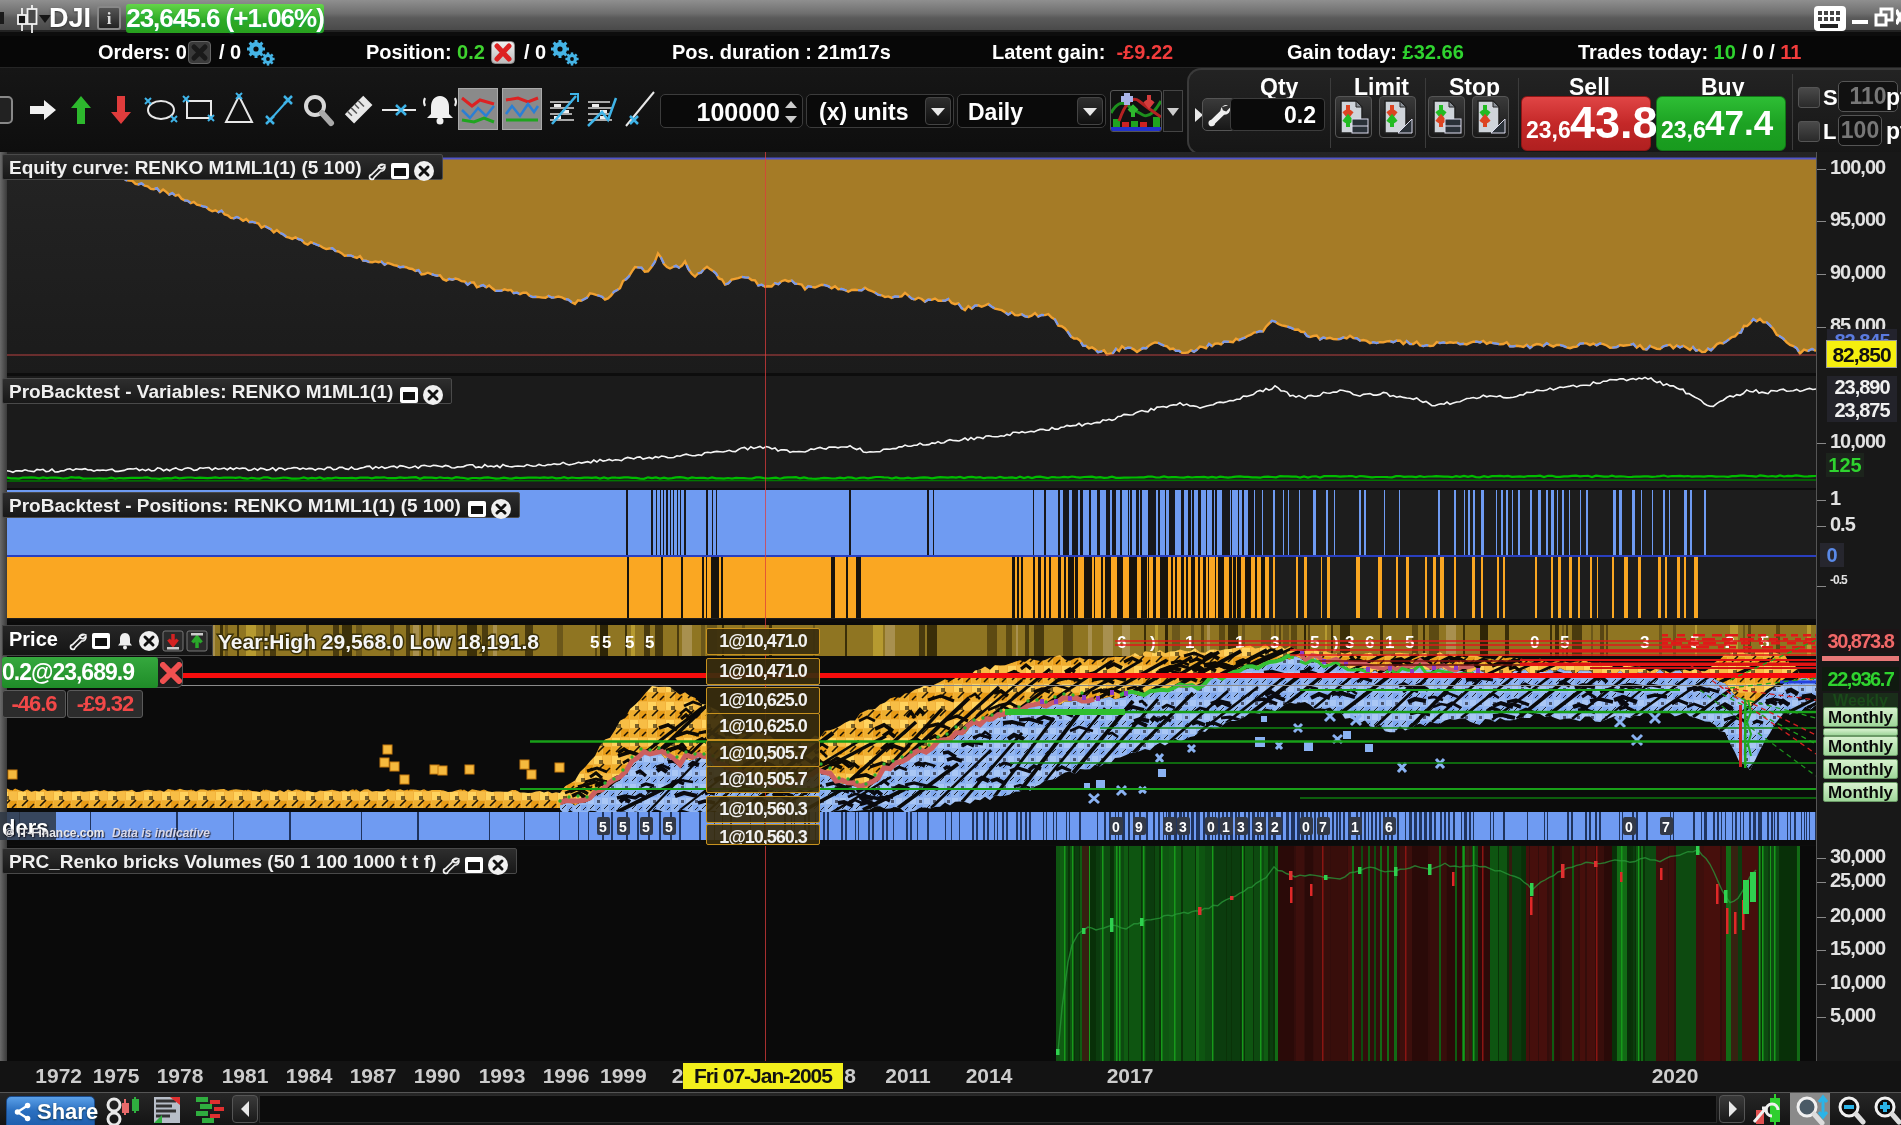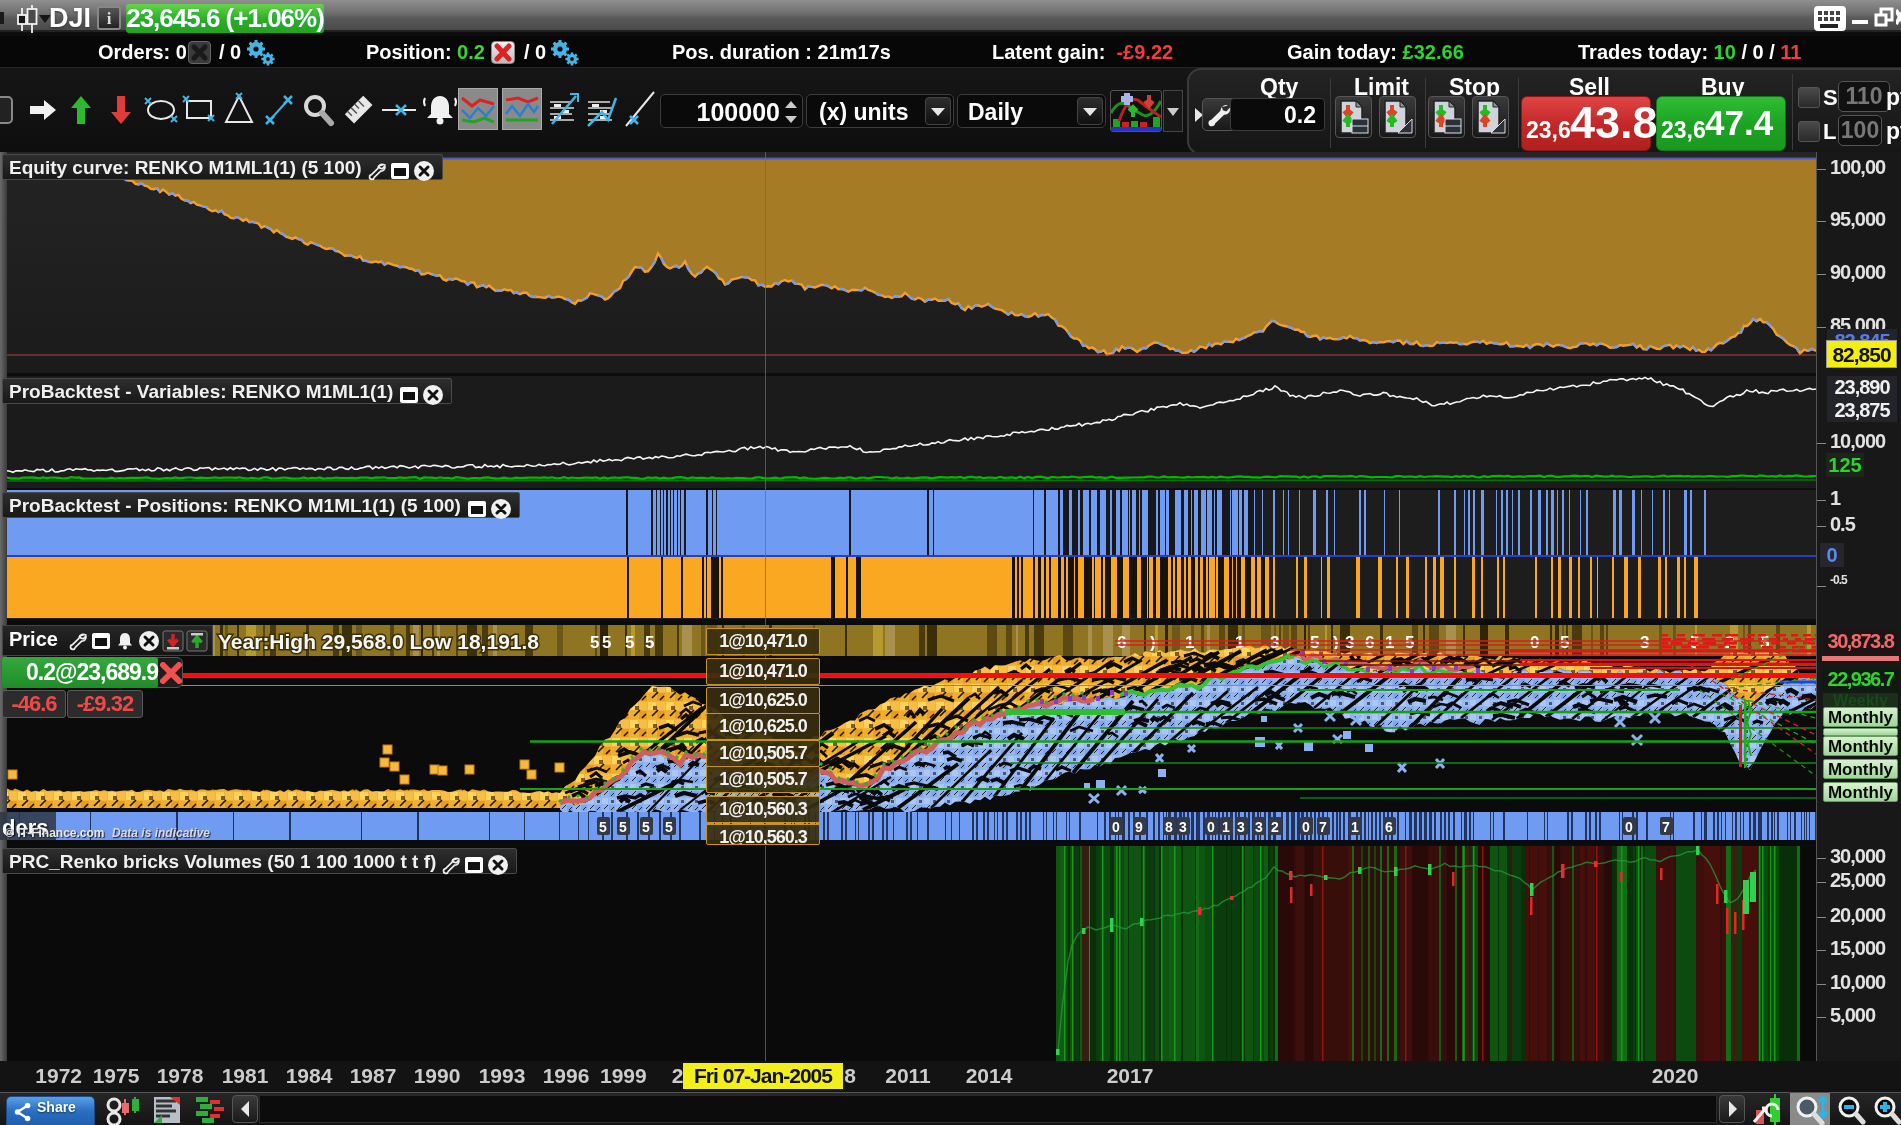--- a/index.html
+++ b/index.html
@@ -336,21 +336,21 @@
 <span class="abs b" style="left:48px;bottom:1px;font-size:45px;color:#fff">43.8</span>
       </div>
 <div class="abs b" style="left:512px;top:4px;font-size:23px;color:#fff">Buy</div>
 <div class="abs" style="left:467px;top:26px;width:130px;height:55px;background:linear-gradient(#2ebe35,#1da323 50%,#189a1e);border-radius:6px;border:1px solid #117716">
 <span class="abs b" style="left:4px;bottom:6px;font-size:23px;color:#fff">23,6</span>
 <span class="abs b" style="left:48px;bottom:7px;font-size:35px;color:#fff">47.4</span>
       </div>
 <div class="abs" style="left:603px;top:4px;width:1px;height:76px;background:#3c3c3c"></div>
 <div class="abs" style="left:609px;top:17px;width:22px;height:21px;background:linear-gradient(#4a4a4a,#2a2a2a);border:1px solid #555;border-radius:3px"></div>
 <div class="abs b" style="left:634px;top:15px;font-size:22px;color:#fff">S</div>
-<div class="abs" style="left:649px;top:11px;width:52px;height:31px;background:#111;border:1px solid #555;border-radius:5px;color:#777;font-weight:bold;font-size:23px;text-align:center;line-height:29px">110</div>
+<div class="abs" style="left:649px;top:11px;width:60px;height:31px;background:#111;border:1px solid #555;border-radius:5px;color:#777;font-weight:bold;font-size:23px;text-align:center;line-height:29px">110</div>
 <div class="abs b" style="left:697px;top:14px;font-size:23px;color:#fff">pt</div>
 <div class="abs" style="left:609px;top:51px;width:22px;height:21px;background:linear-gradient(#4a4a4a,#2a2a2a);border:1px solid #555;border-radius:3px"></div>
 <div class="abs b" style="left:634px;top:49px;font-size:22px;color:#fff">L</div>
 <div class="abs" style="left:649px;top:45px;width:44px;height:31px;background:#111;border:1px solid #555;border-radius:5px;color:#777;font-weight:bold;font-size:23px;text-align:center;line-height:29px">100</div>
 <div class="abs b" style="left:697px;top:48px;font-size:23px;color:#fff">pt</div>
 </div>
 
 <div class="abs" style="left:0;top:152px;width:7px;height:940px;background:linear-gradient(90deg,#6a6a6a,#3a3a3a)"></div>
 <div class="abs" style="left:1816px;top:152px;width:85px;height:940px;background:#181818;border-left:1px solid #555"></div>
 <div class="abs" style="left:7px;top:152px;width:1809px;height:221px;background:linear-gradient(#242424,#1b1b1b);overflow:hidden">
@@ -1552,21 +1552,21 @@
         </svg></span></div>
 <div class="abs b" style="left:706px;top:628px;width:114px;height:27px;background:rgba(58,46,14,0.92);border:1px solid #c8921e;border-radius:2px;color:#f0f0f0;font-size:18px;text-align:center;line-height:25px;letter-spacing:-1px;overflow:hidden">1@10,471.0</div>
 <div class="abs b" style="left:706px;top:658px;width:114px;height:27px;background:rgba(58,46,14,0.92);border:1px solid #c8921e;border-radius:2px;color:#f0f0f0;font-size:18px;text-align:center;line-height:25px;letter-spacing:-1px;overflow:hidden">1@10,471.0</div>
 <div class="abs b" style="left:706px;top:687px;width:114px;height:27px;background:rgba(58,46,14,0.92);border:1px solid #c8921e;border-radius:2px;color:#f0f0f0;font-size:18px;text-align:center;line-height:25px;letter-spacing:-1px;overflow:hidden">1@10,625.0</div>
 <div class="abs b" style="left:706px;top:713px;width:114px;height:27px;background:rgba(58,46,14,0.92);border:1px solid #c8921e;border-radius:2px;color:#f0f0f0;font-size:18px;text-align:center;line-height:25px;letter-spacing:-1px;overflow:hidden">1@10,625.0</div>
 <div class="abs b" style="left:706px;top:740px;width:114px;height:27px;background:rgba(58,46,14,0.92);border:1px solid #c8921e;border-radius:2px;color:#f0f0f0;font-size:18px;text-align:center;line-height:25px;letter-spacing:-1px;overflow:hidden">1@10,505.7</div>
 <div class="abs b" style="left:706px;top:766px;width:114px;height:27px;background:rgba(58,46,14,0.92);border:1px solid #c8921e;border-radius:2px;color:#f0f0f0;font-size:18px;text-align:center;line-height:25px;letter-spacing:-1px;overflow:hidden">1@10,505.7</div>
 <div class="abs b" style="left:706px;top:796px;width:114px;height:27px;background:rgba(58,46,14,0.92);border:1px solid #c8921e;border-radius:2px;color:#f0f0f0;font-size:18px;text-align:center;line-height:25px;letter-spacing:-1px;overflow:hidden">1@10,560.3</div>
 <div class="abs b" style="left:706px;top:824px;width:114px;height:21px;background:rgba(58,46,14,0.92);border:1px solid #c8921e;border-radius:2px;color:#f0f0f0;font-size:18px;text-align:center;line-height:25px;letter-spacing:-1px;overflow:hidden">1@10,560.3</div>
 <div class="abs" style="left:2px;top:657px;width:181px;height:31px;background:#1d1d1d;border:1px solid #555;border-radius:3px 6px 6px 3px"></div>
-<div class="abs b" style="left:2px;top:657px;width:156px;height:31px;background:linear-gradient(#35a83e,#1f8c28);border-radius:3px;color:#fff;font-size:23px;line-height:30px;text-align:right;letter-spacing:-1px">0.2@23,689.9</div>
+<div class="abs b" style="left:2px;top:657px;width:156px;height:31px;background:linear-gradient(#35a83e,#1f8c28);border-radius:3px;color:#fff;font-size:23px;line-height:30px;text-align:left;letter-spacing:-1px">0.2@23,689.9</div>
 <svg class="abs" style="left:160px;top:662px" width="22" height="22">
       <path d="M3,3 L19,19 M19,3 L3,19" stroke="#f05050" stroke-width="6" stroke-linecap="round"></path>
     </svg>
 <div class="abs b" style="left:2px;top:690px;width:64px;height:28px;background:#2c2c2c;border:1px solid #5a5a5a;border-radius:3px;color:#f24848;font-size:22px;text-align:center;line-height:26px;letter-spacing:-1px">-46.6</div>
 <div class="abs b" style="left:67px;top:690px;width:76px;height:28px;background:#2c2c2c;border:1px solid #5a5a5a;border-radius:3px;color:#f24848;font-size:22px;text-align:center;line-height:26px;letter-spacing:-1px">-£9.32</div>
 <div class="abs" style="left:7px;top:846px;width:1809px;height:215px;background:#0a0a0a;overflow:hidden">
 <svg width="1809" height="215" viewBox="7 846 1809 215">
         <rect x="1056" y="846" width="222" height="215" fill="#0a3208"></rect>
         <rect x="1056" y="846" width="4" height="215" fill="#0e5511"></rect>
         <rect x="1060" y="846" width="4" height="215" fill="#0f5c12"></rect>
@@ -1817,21 +1817,21 @@
 <div class="abs" style="left:0;top:1092px;width:1901px;height:33px;background:linear-gradient(#262626,#141414);border-top:1px solid #555">
 <div class="abs" style="left:6px;top:3px;width:89px;height:30px;background:linear-gradient(#5aa0e8,#2a6fc0 50%,#1f5fae);border:1px solid #1a4a8a;border-radius:5px 5px 0 0">
 <svg class="abs" style="left:5px;top:4px" width="22" height="22" viewBox="0 0 24 24">
           <g fill="#fff">
             <circle cx="6" cy="12" r="3"></circle>
             <circle cx="17" cy="5" r="3"></circle>
             <circle cx="17" cy="19" r="3"></circle>
             <path d="M6,12 L17,5 M6,12 L17,19" stroke="#fff" stroke-width="2.5"></path>
           </g>
         </svg>
-<div class="abs b" style="left:30px;top:2px;font-size:14px;color:#fff;text-shadow:0 1px 2px #134">Share</div>
+<div class="abs b" style="left:30px;top:2px;font-size:22px;color:#fff;text-shadow:0 1px 2px #134">Share</div>
       </div>
 <svg class="abs" style="left:104px;top:4px" width="40" height="28" viewBox="0 0 40 28">
 <circle cx="10" cy="8" r="6" fill="none" stroke="#e8e8e8" stroke-width="3"></circle>
 <circle cx="10" cy="22" r="6" fill="none" stroke="#e8e8e8" stroke-width="3"></circle>
 <rect x="18" y="6" width="7" height="10" fill="#e86a6a"></rect>
         <line x1="21" y1="2" x2="21" y2="18" stroke="#e86a6a" stroke-width="2"></line>
 <rect x="28" y="2" width="7" height="12" fill="#2fae3f"></rect>
         <line x1="31" y1="0" x2="31" y2="16" stroke="#2fae3f" stroke-width="2"></line>
 </svg>
 <svg class="abs" style="left:152px;top:2px" width="32" height="30" viewBox="0 0 32 30">

